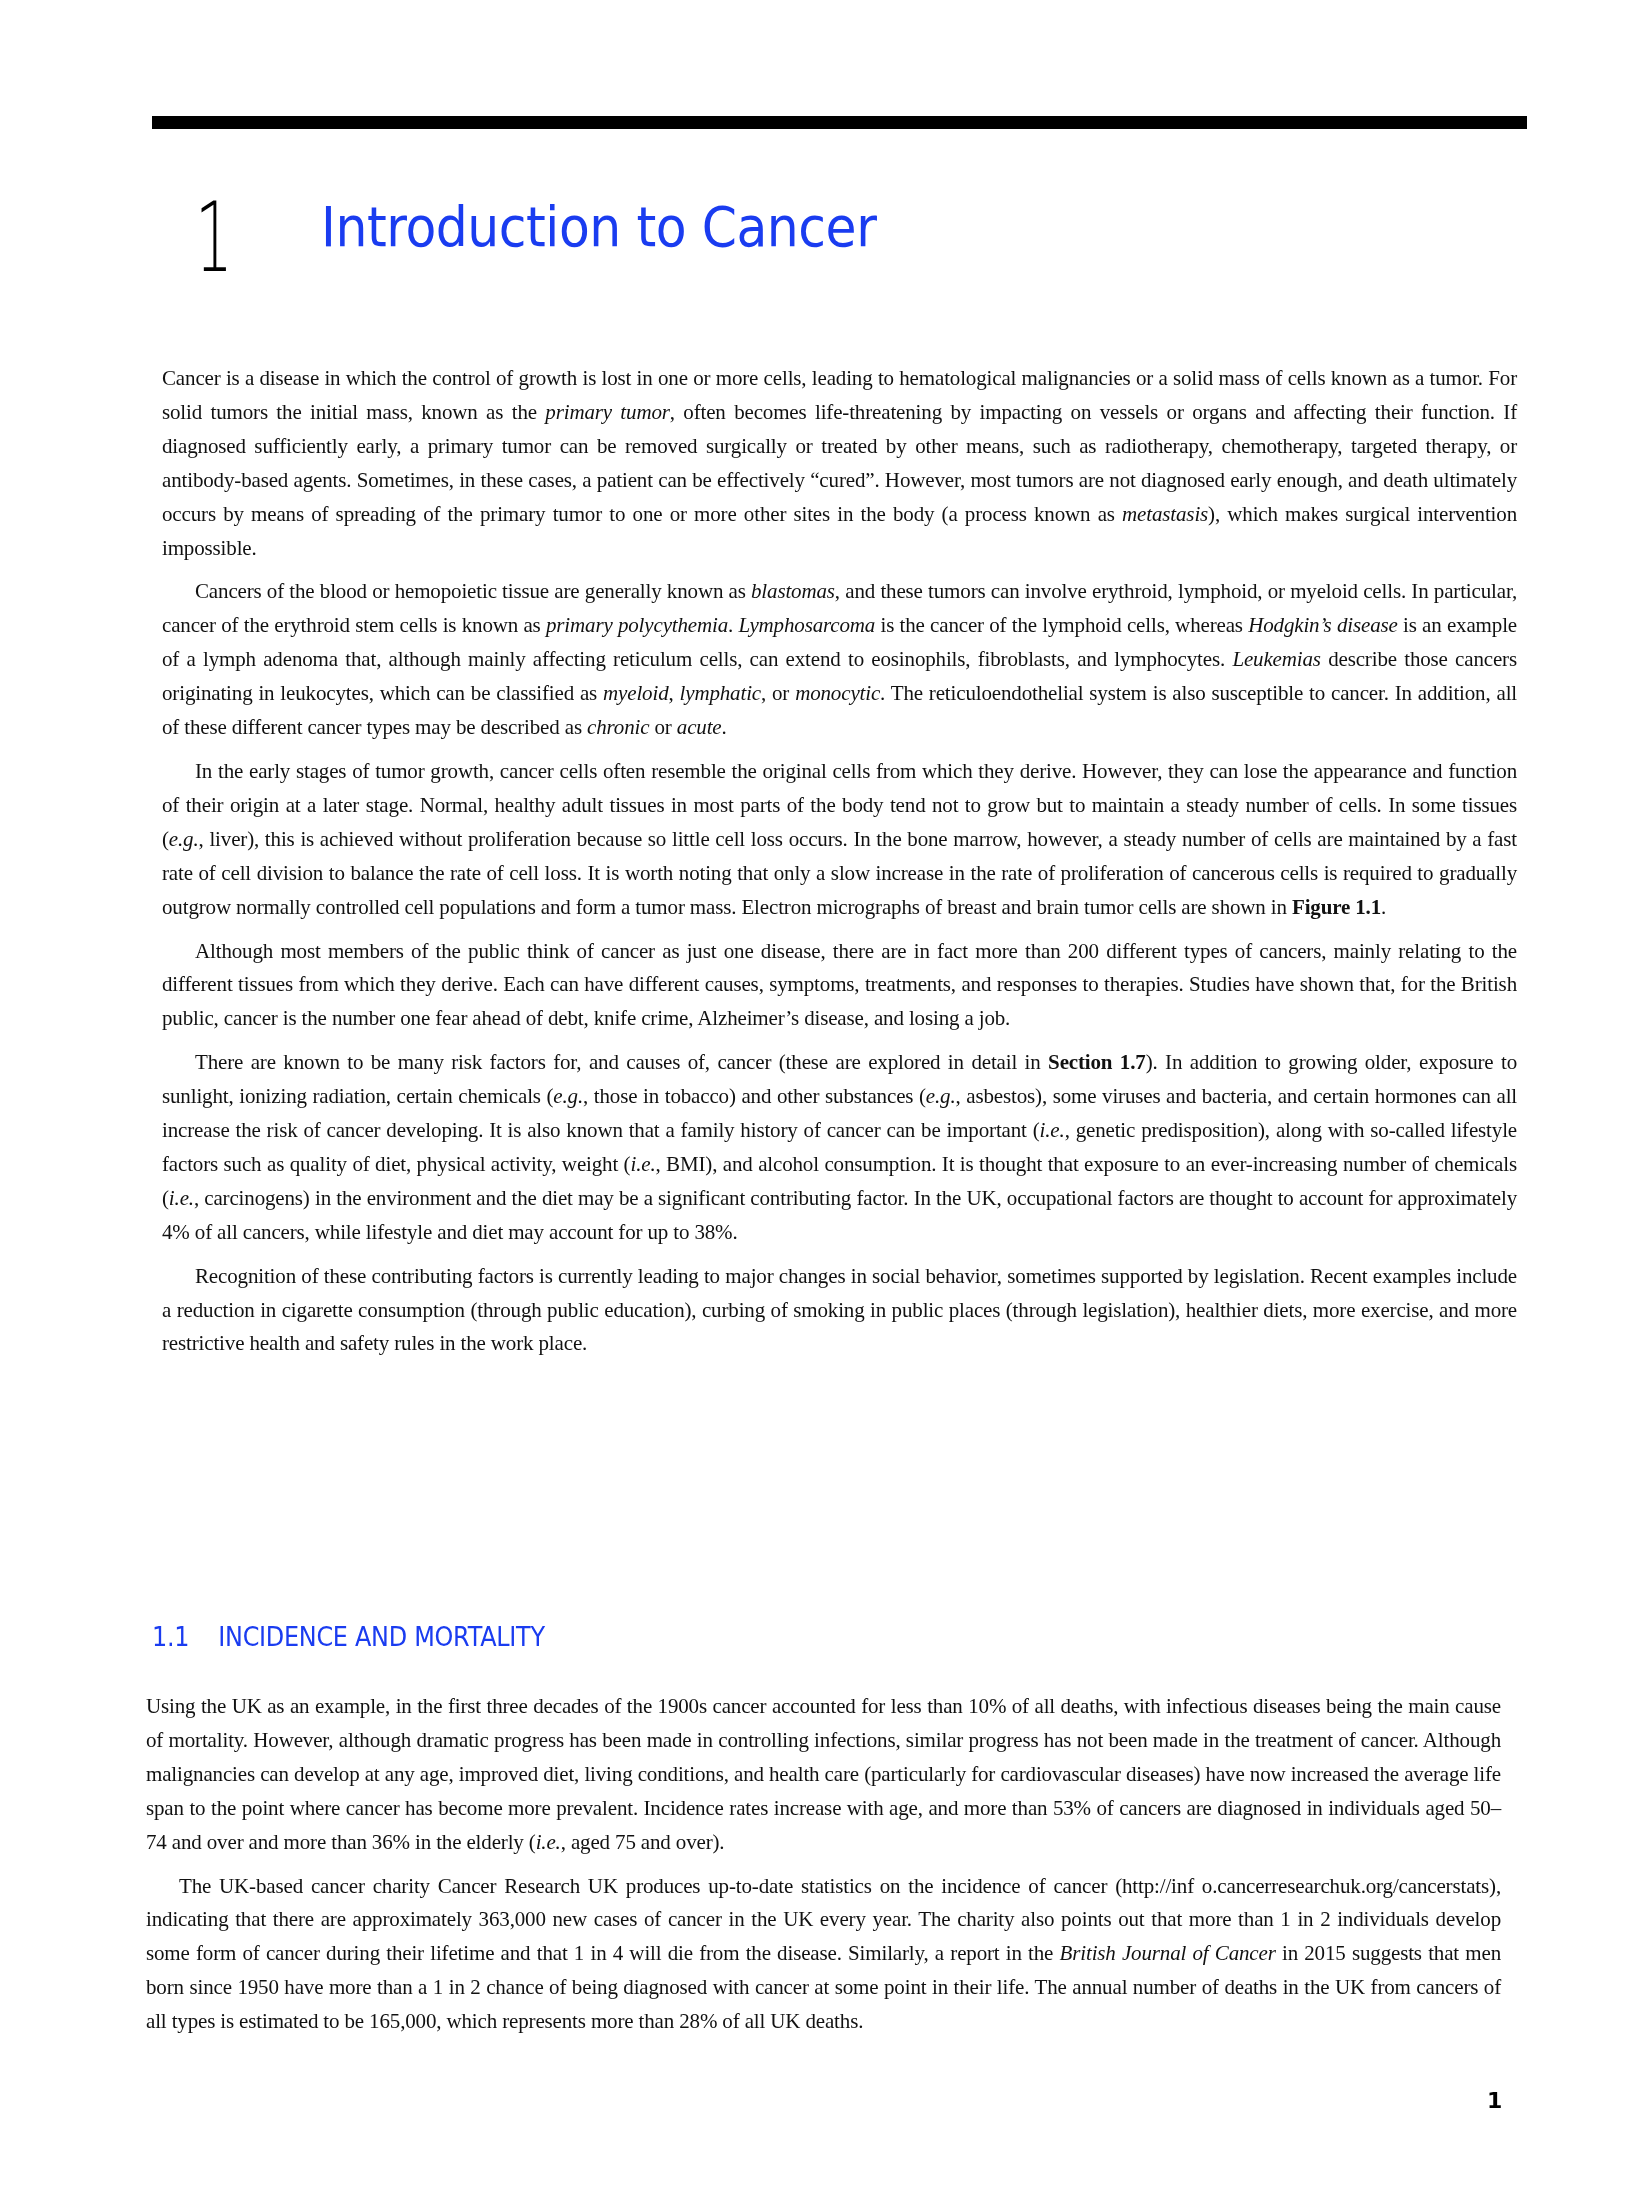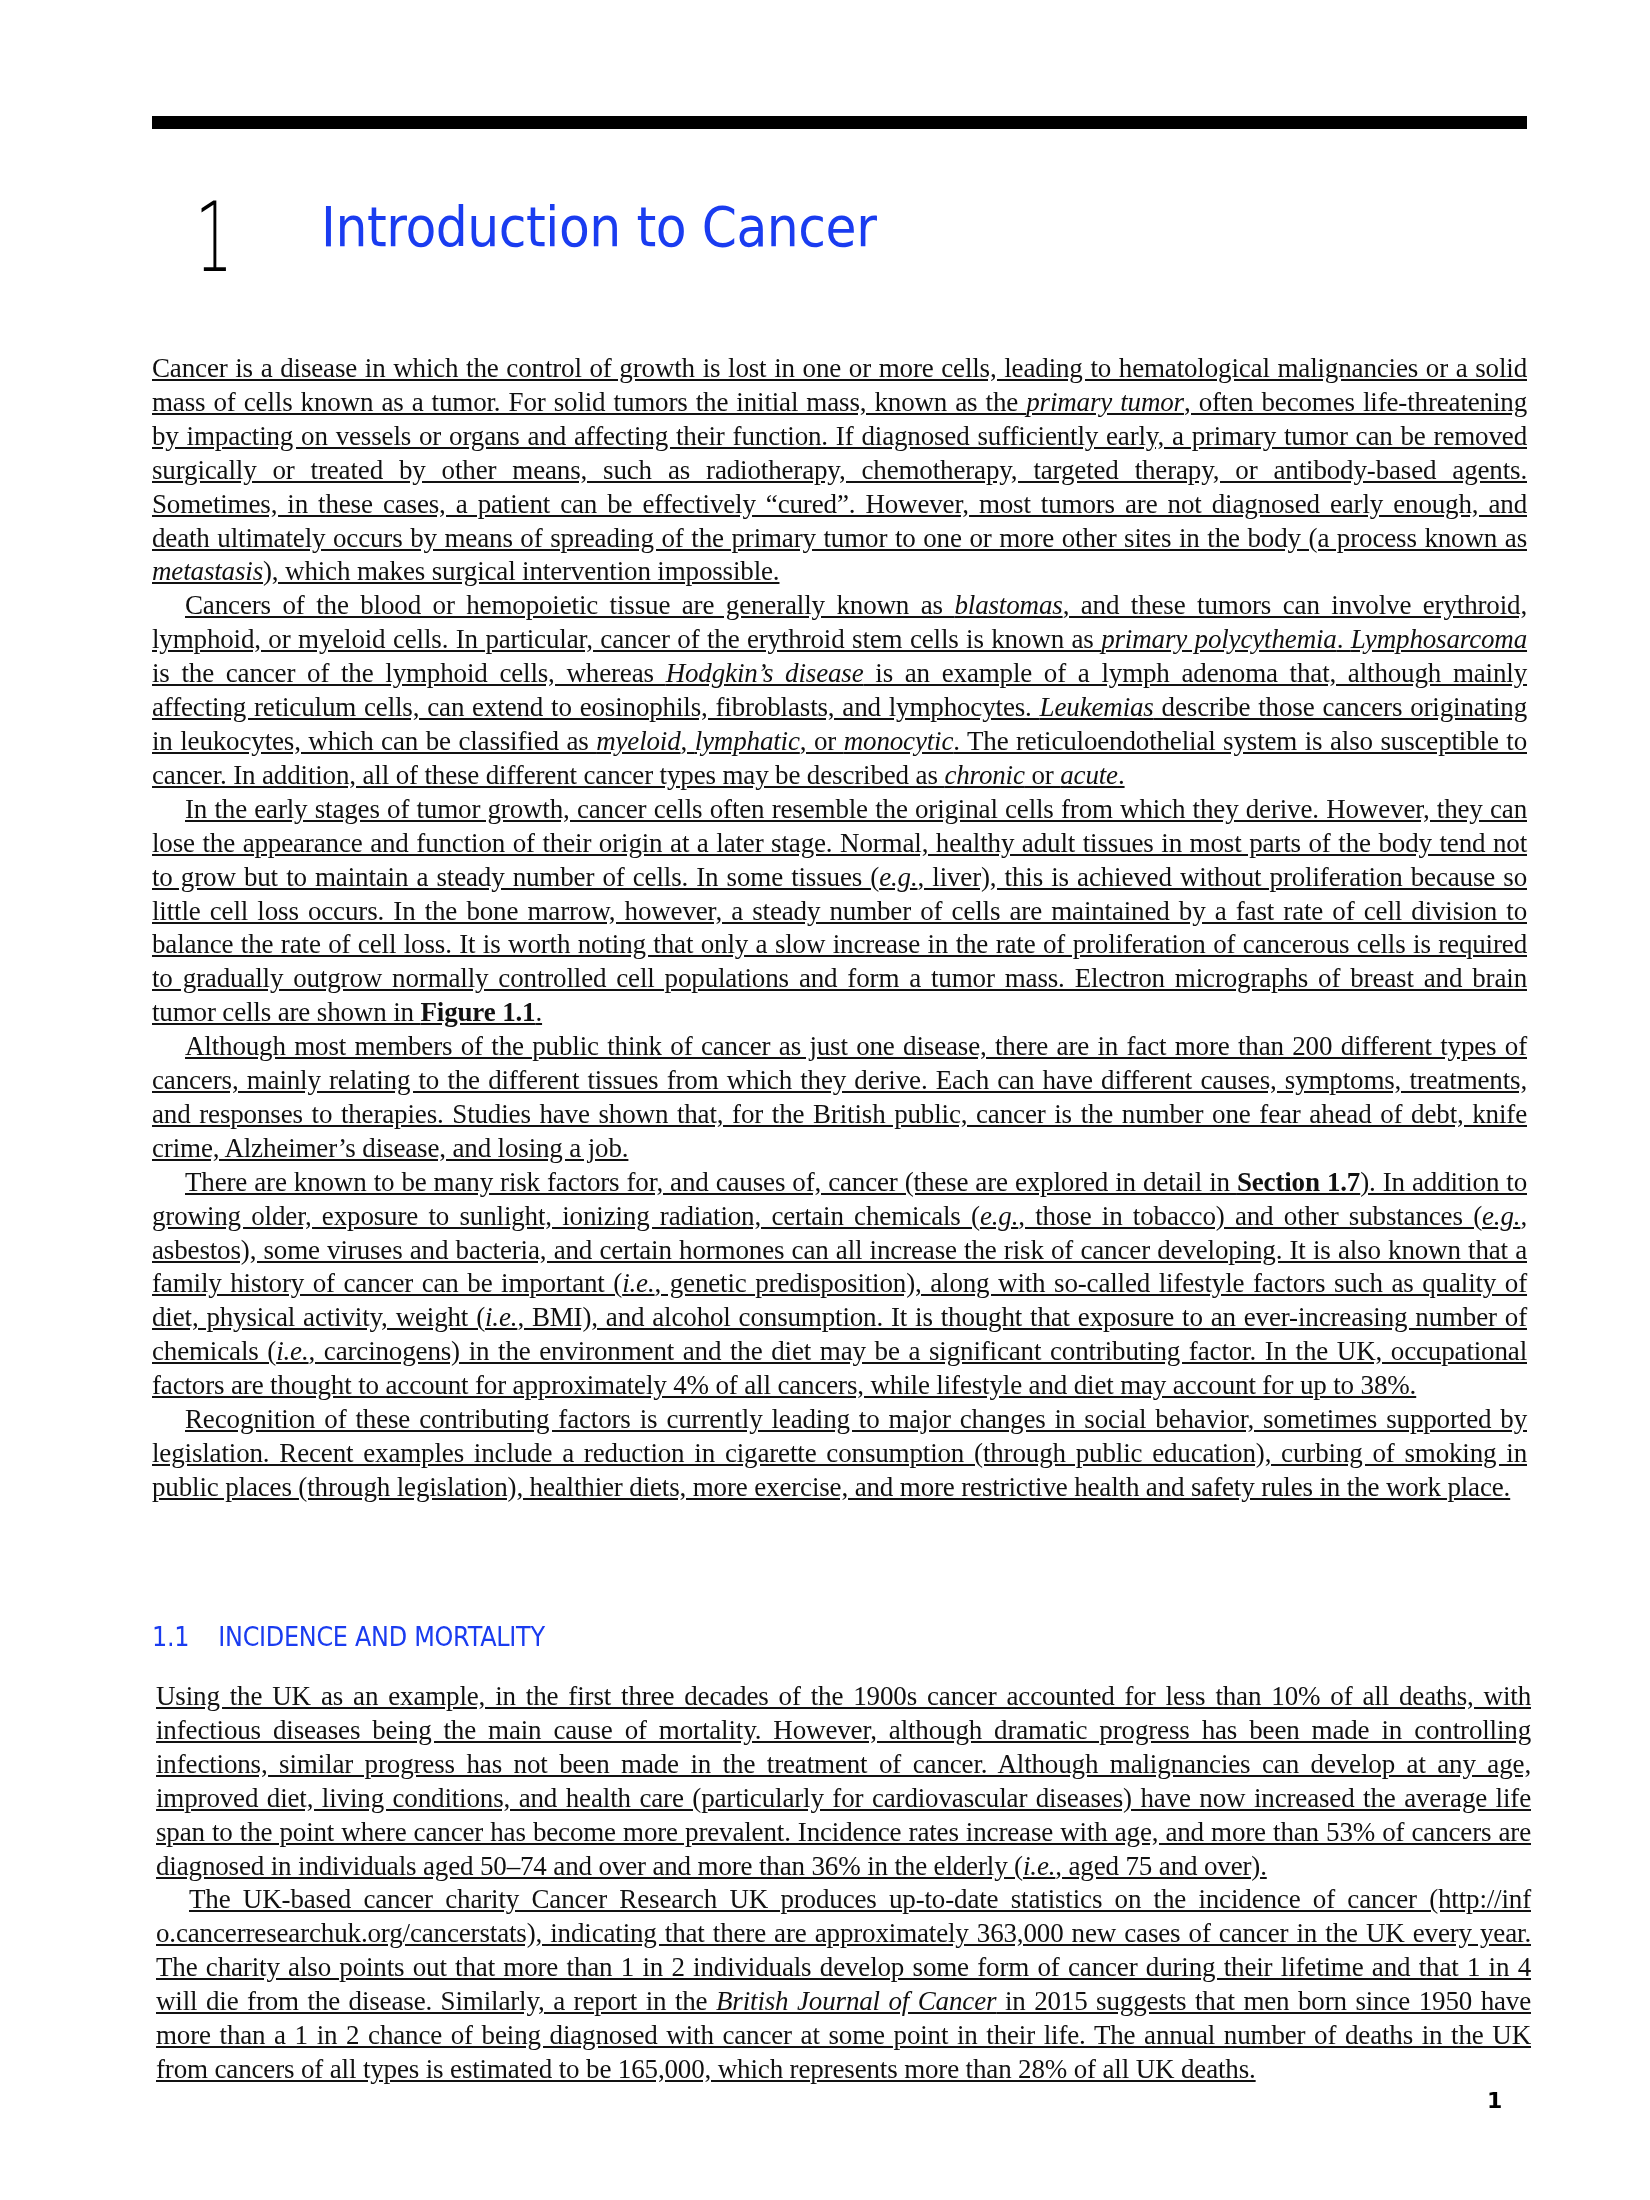--- a/index.html
+++ b/index.html
@@ -53,28 +53,27 @@
     transform-origin: left top;
     white-space: nowrap;
   }
   .body-text {
     position: absolute;
     left: 152px;
     top: 352px;
     width: 1375px;
   }
   .para {
-    margin: 0;
-    font-size: 27px;
+    margin: 10px;
+    font-size: 21px;
     line-height: 33.9px;
     text-align: justify;
     text-align-last: left;
     hyphens: manual;
     letter-spacing: -0.15px;
-    text-decoration: underline;
   }
   .para.indent {
     text-indent: 33px;
   }
   .para i { font-style: italic; }
   .para b { font-weight: bold; }
   .section-heading {
     position: absolute;
     left: 152px;
     top: 1622px;
@@ -84,21 +83,21 @@
     display: flex;
     letter-spacing: -0.3px;
     transform: scaleX(0.92);
     transform-origin: left top;
   }
   .section-number {
     width: 72px;
   }
   .section-body {
     position: absolute;
-    left: 156px;
+    left: 136px;
     top: 1680px;
     width: 1375px;
   }
   .page-number {
     position: absolute;
     left: 1487px;
     top: 2088px;
     font-family: "DejaVu Sans", "Liberation Sans", sans-serif;
     font-weight: bold;
     font-size: 22px;

